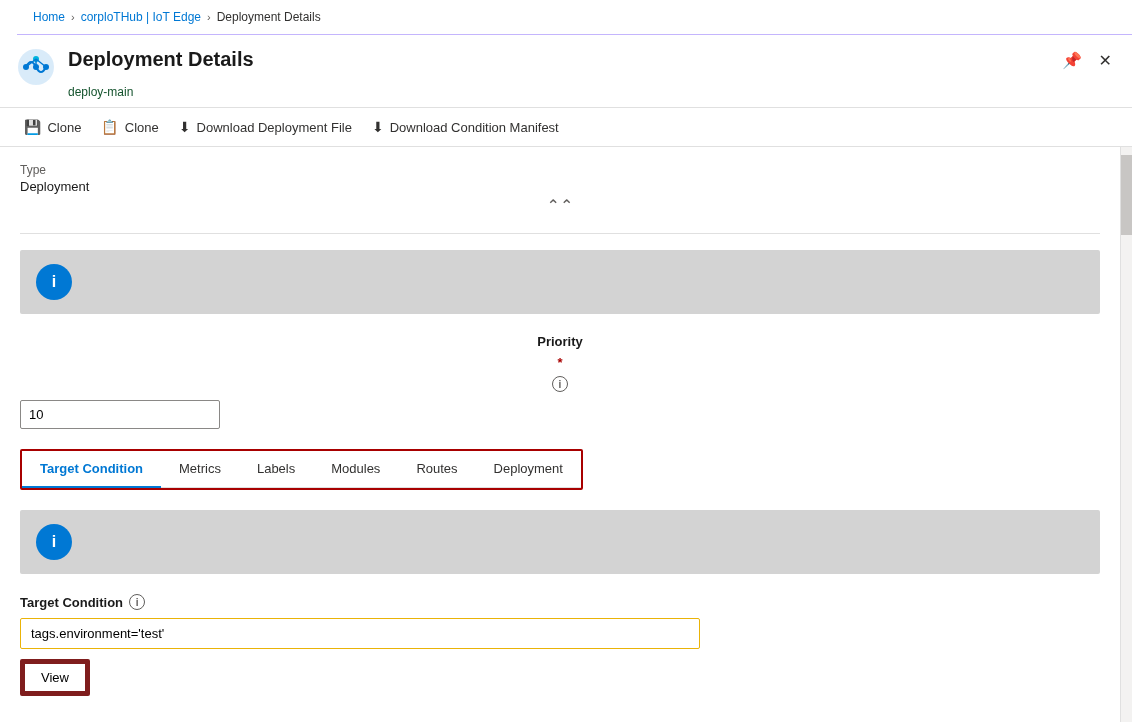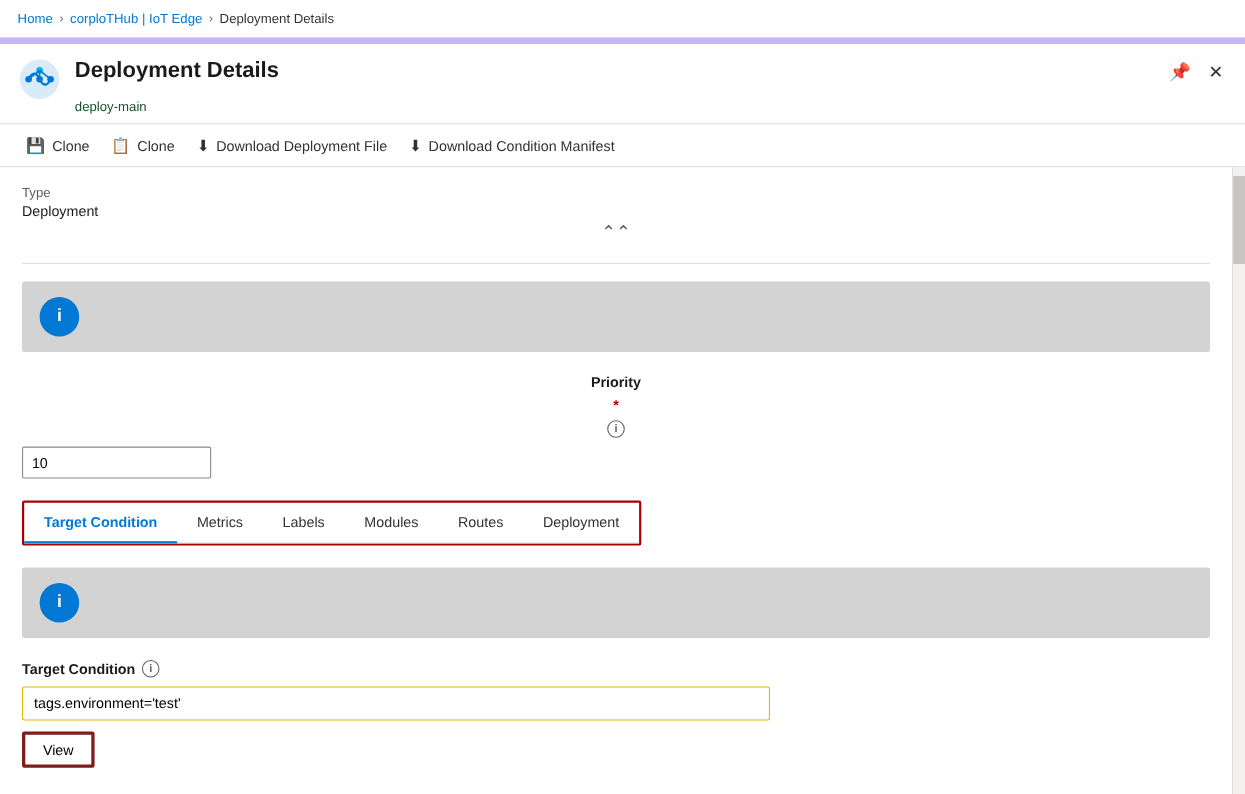--- a/index.html
+++ b/index.html
@@ -14,21 +14,22 @@
     }
 
     
     .breadcrumb {
       display: flex;
       align-items: center;
       padding: 10px 16px;
       font-size: 12px;
       color: #0078d4;
       background: #fff;
-      border-bottom: 6px solid #c4b5fd;
+      border-bottom: 1px solid #c4b5fd;
+      margin-left: 17px;
     }
     .breadcrumb span {
       color: #323130;
     }
     .breadcrumb a {
       color: #0078d4;
       text-decoration: none;
       cursor: pointer;
     }
     .breadcrumb .sep {
@@ -213,21 +214,21 @@
       border: 1px solid #605e5c;
       border-radius: 50%;
       display: flex;
       align-items: center;
       justify-content: center;
       font-size: 10px;
       color: #605e5c;
       cursor: pointer;
     }
     .priority-input {
-      width: 172px;
+      width: 200px;
       padding: 6px 8px;
       border: 1px solid #8a8886;
       font-size: 13px;
       border-radius: 2px;
       outline: none;
     }
 
     
     .tabs-container {
       border: 2px solid #a80000;
@@ -271,21 +272,21 @@
       padding: 7px 10px;
       border: 1px solid #eab308;
       font-size: 13px;
       border-radius: 2px;
       outline: none;
       display: block;
       margin-bottom: 10px;
     }
     .view-btn {
       padding: 6px 16px;
-      border: 3px solid #7f1d1d;
+      border: 5px solid #7f1d1d;
       background: #fff;
       font-size: 13px;
       cursor: pointer;
       border-radius: 2px;
     }
 
     hr.divider {
       border: none;
       border-top: 1px solid #e0e0e0;
       margin-bottom: 16px;

